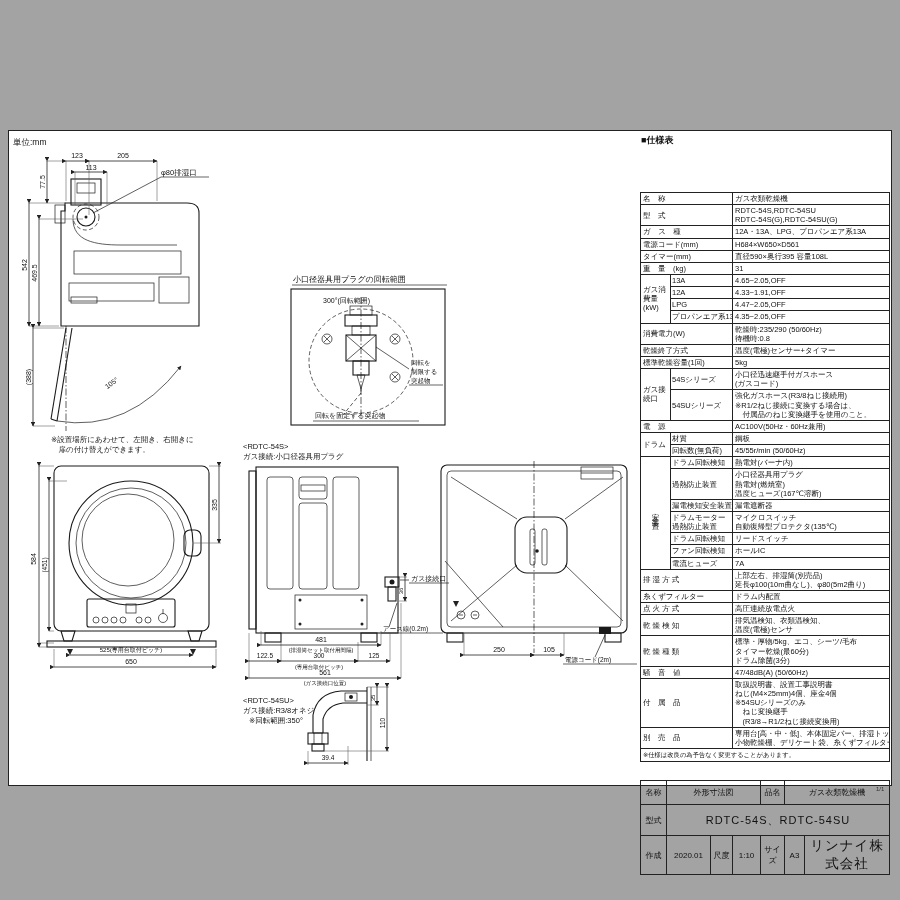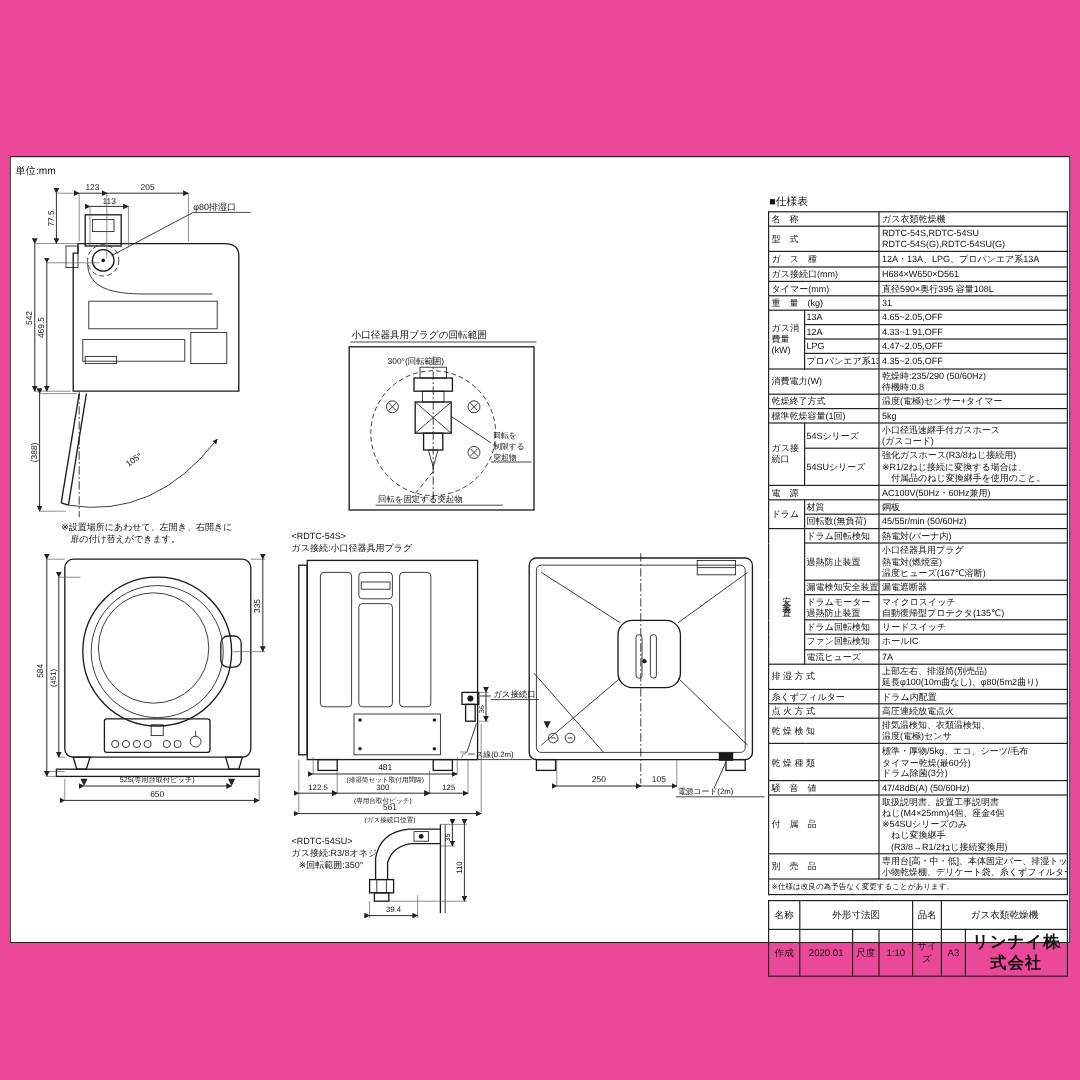--- a/index.html
+++ b/index.html
@@ -1,37 +1,37 @@
 <!DOCTYPE html>
 <html><head>
 <meta charset="utf-8">
 <style>
   html,body{margin:0;padding:0;background:#fff;}
-  #canvas{position:relative;width:900px;height:900px;background:#ec4899;overflow:hidden;
+  #canvas{position:relative;width:900px;height:900px;background:#a3a3a3;overflow:hidden;
           font-family:"Liberation Sans","DejaVu Sans",sans-serif;color:#111;}
   #sheet{position:absolute;left:8px;top:130px;width:882px;height:654px;border:1px solid #222;background:#fff;}
   #drawing-svg{position:absolute;left:0;top:0;}
   
   #spec-panel{position:absolute;left:630px;top:0;width:252px;height:654px;}
-  #spec-title{font-size:9px;font-weight:normal;padding:3px 2px 1px 2px;margin-top:28px;}
+  #spec-title{font-size:9px;font-weight:bold;padding:3px 2px 1px 2px;}
   table{border-collapse:collapse;table-layout:fixed;}
-  .spec{width:250px;border:1.6px solid #222;margin-left:1px;}
+  .spec{width:250px;border:1.6px solid #222;margin-left:1px;margin-top:44px;}
   .spec td{border:1px solid #222;font-size:7.5px;line-height:1.22;padding:1px 2px;vertical-align:middle;overflow:hidden;}
   .spec td.lb{text-align:left;}
   .spec td.sub{padding:1px 1px;}
   .spec td.vl{}
   .hsep td{border-top:1.6px solid #222;}
   .vert{writing-mode:vertical-rl;text-orientation:upright;letter-spacing:3px;margin:0 auto;font-size:7.5px;}
   .f7{font-size:7px;}.f65{font-size:6.5px;}.f6{font-size:6px;}
   .nw{white-space:nowrap;}
   #spec-note{border:1px solid #222;border-top:none;margin-left:1px;width:244px;font-size:6.3px;padding:1.5px 2px;}
-  .tb{width:250px;border:1.6px solid #222;margin-left:1px;margin-top:4px;}
+  .tb{width:250px;border:1.6px solid #222;margin-left:1px;margin-top:18px;}
   .tb td{border:1px solid #222;font-size:8px;text-align:center;vertical-align:middle;padding:1px;}
   .tb .big{font-size:11px;letter-spacing:1px;height:28px;}
-  .tb .company{font-size:13.5px;font-weight:bold;letter-spacing:1px;}
+  .tb .company{font-size:13.5px;font-weight:normal;letter-spacing:1px;}
   .tb .r1{height:24px;}
   .tb .r3{height:26px;}
   #page-mark{position:absolute;left:876px;top:786px;font-size:6px;color:#333;}
   
   .ol{fill:none;stroke:#1a1a1a;stroke-width:1.1;}
   .tl{fill:none;stroke:#1a1a1a;stroke-width:0.7;}
   .dl{stroke:#222;stroke-width:0.8;}
   .el{stroke:#555;stroke-width:0.55;}
   .dash{stroke-dasharray:4 2.5;}
   .dd{stroke-dasharray:7 2 1.5 2;}
@@ -293,21 +293,21 @@
           <td class="vl nw f7">
             <div>RDTC-54S,RDTC-54SU</div>
             <div>RDTC-54S(G),RDTC-54SU(G)</div>
           </td>
         </tr>
         <tr class="hsep">
           <td class="lb" colspan="2">ガ　ス　種</td>
           <td class="vl nw f7">12A・13A、LPG、プロパンエア系13A</td>
         </tr>
         <tr>
-          <td class="lb" colspan="2">ガス接続口(mm)</td>
+          <td class="lb" colspan="2">電源コード(mm)</td>
           <td class="vl">H684×W650×D561</td>
         </tr>
         <tr>
           <td class="lb" colspan="2">タイマー(mm)</td>
           <td class="vl nw f7">直径590×奥行395 容量108L</td>
         </tr>
         <tr>
           <td class="lb" colspan="2">重　量　(kg)</td>
           <td class="vl">31</td>
         </tr>
@@ -479,20 +479,24 @@
             <col style="width:20px">
             <col>
           </colgroup>
         <tbody>
             <tr class="r1">
           <td>名称</td>
           <td colspan="3">外形寸法図</td>
           <td>品名</td>
           <td colspan="2">ガス衣類乾燥機</td>
         </tr>
+        <tr>
+          <td>型式</td>
+          <td colspan="6" class="big">RDTC-54S、RDTC-54SU</td>
+        </tr>
         <tr class="r3">
           <td>作成</td>
           <td>2020.01</td>
           <td>尺度</td>
           <td>1:10</td>
           <td class="f6">サイズ</td>
           <td>A3</td>
           <td class="company">リンナイ株式会社</td>
         </tr>
       </tbody>

